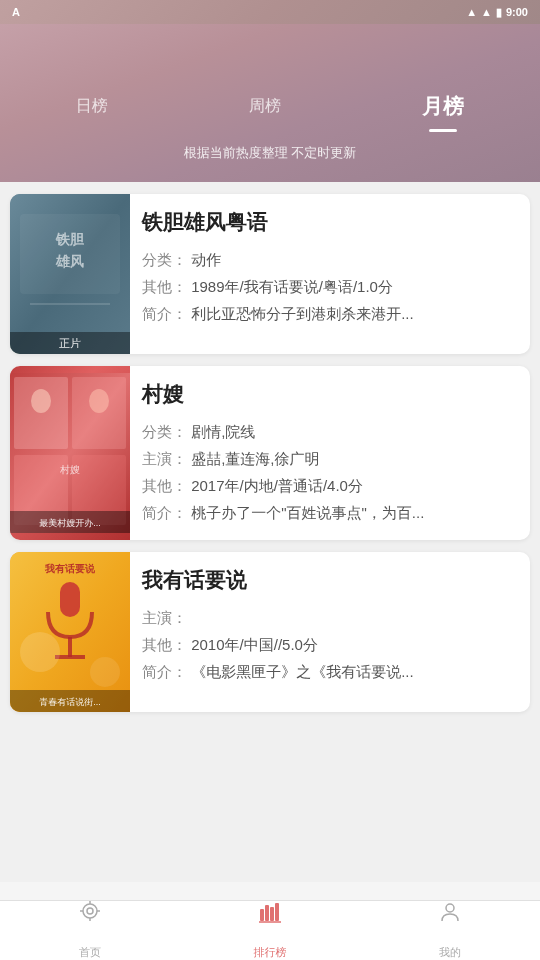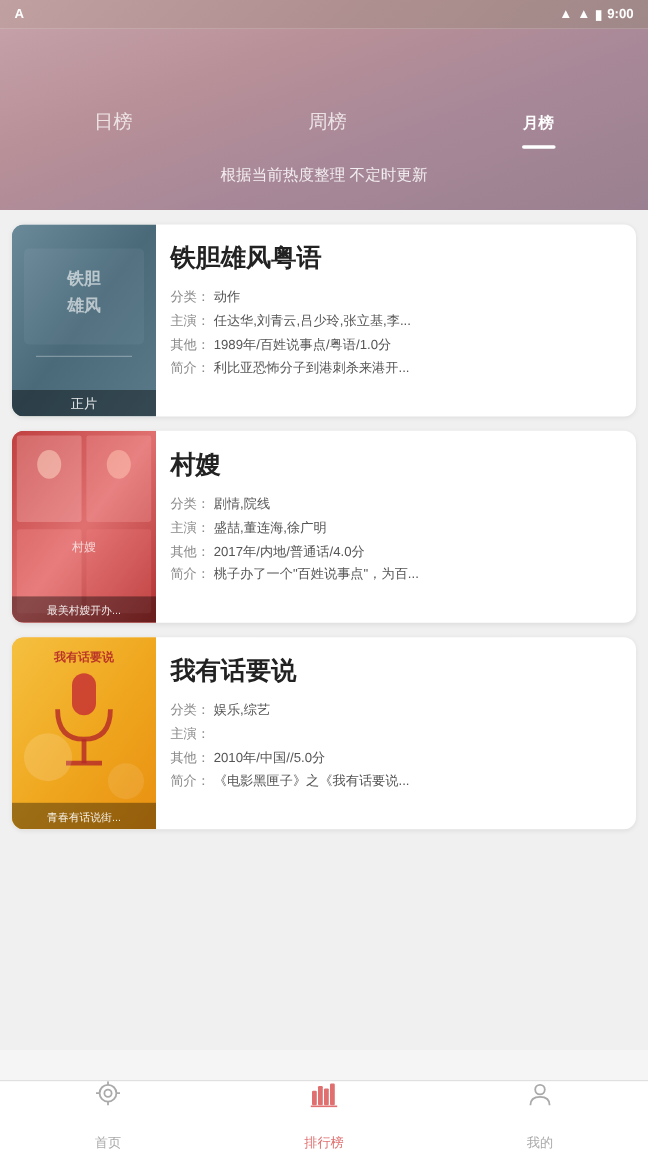--- a/index.html
+++ b/index.html
@@ -53,21 +53,21 @@
     .tab-item {
       color: rgba(255,255,255,0.75);
       font-size: 16px;
       padding: 8px 20px;
       cursor: pointer;
       position: relative;
     }
     .tab-item.active {
       color: #fff;
       font-weight: 600;
-      font-size: 13px;
+      font-size: 21px;
       font-family: Liberation Mono, monospace;
     }
     .tab-item.active::after {
       content: '';
       position: absolute;
       bottom: -4px;
       left: 50%;
       transform: translateX(-50%);
       width: 28px;
       height: 3px;
@@ -138,21 +138,21 @@
       padding: 14px 12px;
       flex: 1;
     }
     .movie-title {
       font-size: 21px;
       font-weight: 600;
       color: #222;
       margin-bottom: 10px;
     }
     .movie-meta {
-      font-size: 11px;
+      font-size: 15px;
       color: #555;
       line-height: 1.8;
     }
     .movie-meta span.label {
       color: #888;
     }
 
     
     .bottom-nav {
       position: fixed;
@@ -242,26 +242,22 @@
       </svg>
     </div>
     <div class="movie-info">
       <div class="movie-title">铁胆雄风粤语</div>
       <div class="movie-meta">
         <div>
           <span class="label">分类：</span>
           <span>动作</span>
         </div>
         <div>
-          <span class="label">主演：</span>
-          <span>任达华,刘青云,吕少玲,张立基,李...</span>
-        </div>
-        <div>
           <span class="label">其他：</span>
-          <span>1989年/百姓说事点/粤语/1.0分</span>
+          <span>1989年/我有话要说/粤语/1.0分</span>
         </div>
         <div>
           <span class="label">简介：</span>
           <span>利比亚恐怖分子到港刺杀来港开...</span>
         </div>
       </div>
     </div>
   </div>
 
   <div class="movie-card">
@@ -333,24 +329,20 @@
 
         <text x="60" y="20" text-anchor="middle" fill="rgba(180,40,40,0.9)" font-size="10" font-weight="bold">我有话要说</text>
         <rect x="0" y="138" width="120" height="22" fill="rgba(0,0,0,0.35)"></rect>
         <text x="60" y="153" text-anchor="middle" fill="rgba(255,255,255,0.9)" font-size="9">青春有话说街...</text>
       </svg>
     </div>
     <div class="movie-info">
       <div class="movie-title">我有话要说</div>
       <div class="movie-meta">
         <div>
-          <span class="label">分类：</span>
-          <span>娱乐,综艺</span>
-        </div>
-        <div>
           <span class="label">主演：</span>
           <span></span>
         </div>
         <div>
           <span class="label">其他：</span>
           <span>2010年/中国//5.0分</span>
         </div>
         <div>
           <span class="label">简介：</span>
           <span>《电影黑匣子》之《我有话要说...</span>

